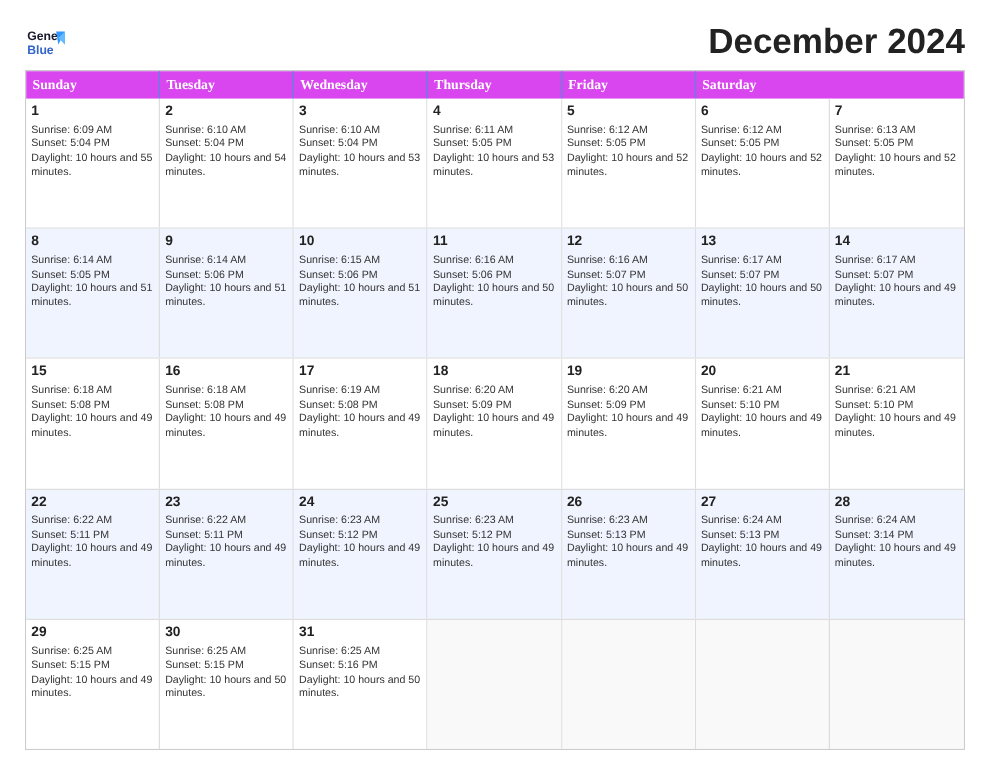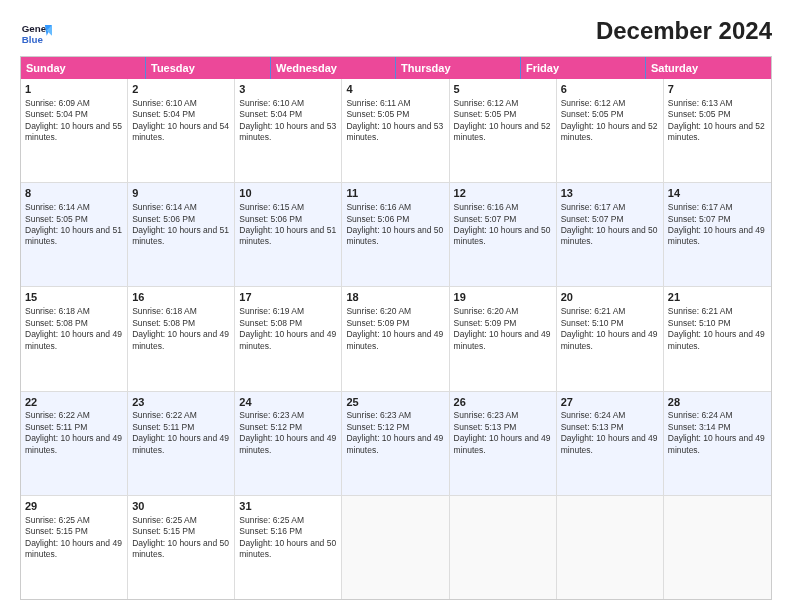--- a/index.html
+++ b/index.html
@@ -29,40 +29,41 @@
       gap: 4px;
     }
     .logo-icon {
       width: 32px;
       height: 32px;
     }
     .title-block {
       text-align: right;
     }
     .main-title {
-      font-size: 24px;
+      font-size: 28px;
       font-weight: bold;
       color: #222;
       line-height: 1.1;
     }
     .subtitle {
       font-size: 13px;
       color: #555;
       margin-top: 2px;
     }
     .calendar {
       flex: 1;
       display: flex;
       flex-direction: column;
       border: 1px solid #ccc;
     }
     .cal-header {
       display: grid;
-      grid-template-columns: repeat(6, 1fr);
-      background: #ec4899;
+      grid-template-columns: repeat(7, 1fr);
+      background: #d946ef;
+      font-family: Liberation Serif, serif;
     }
     .cal-header-cell {
       color: #fff;
       font-size: 11px;
       font-weight: bold;
       padding: 5px 5px;
       text-align: left;
       border-right: 1px solid #5588dd;
     }
     .cal-header-cell:last-child { border-right: none; }

